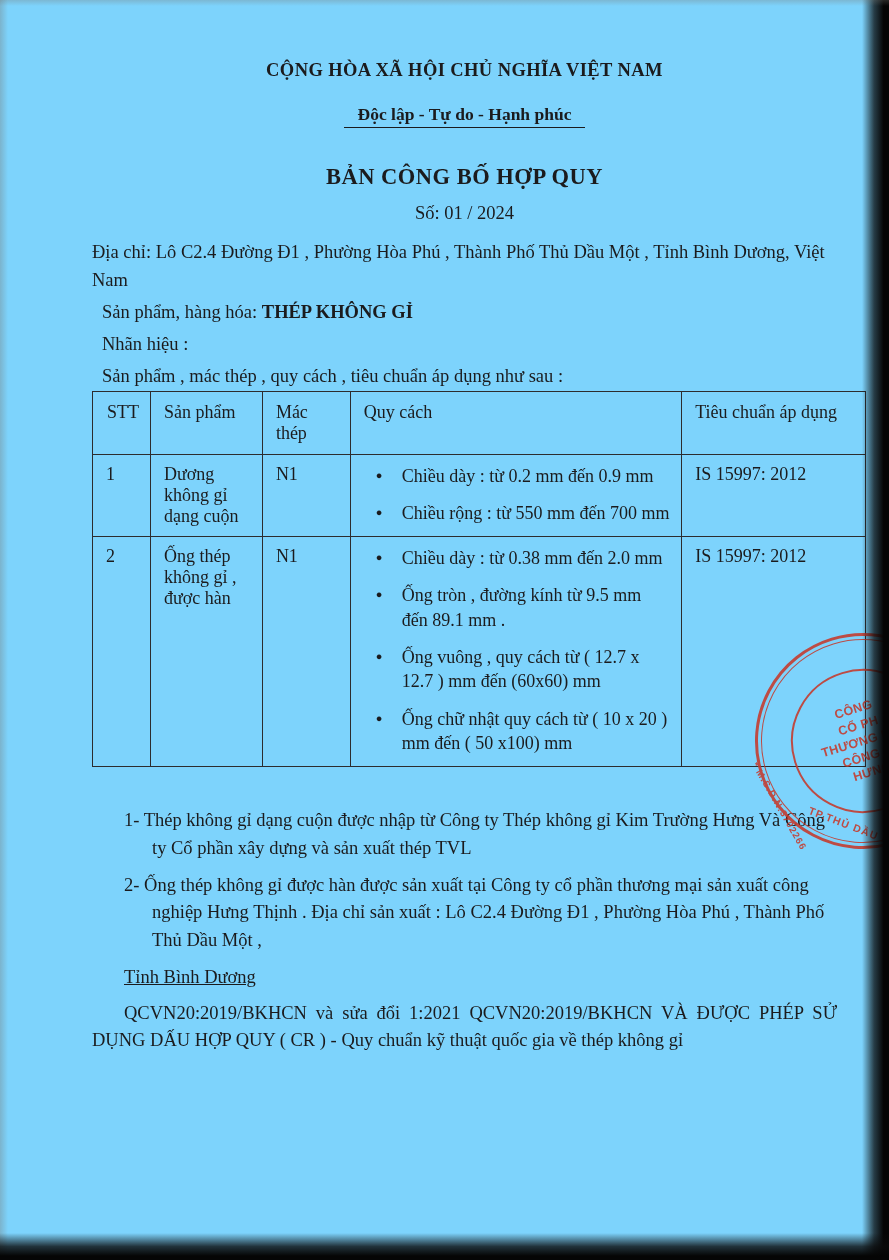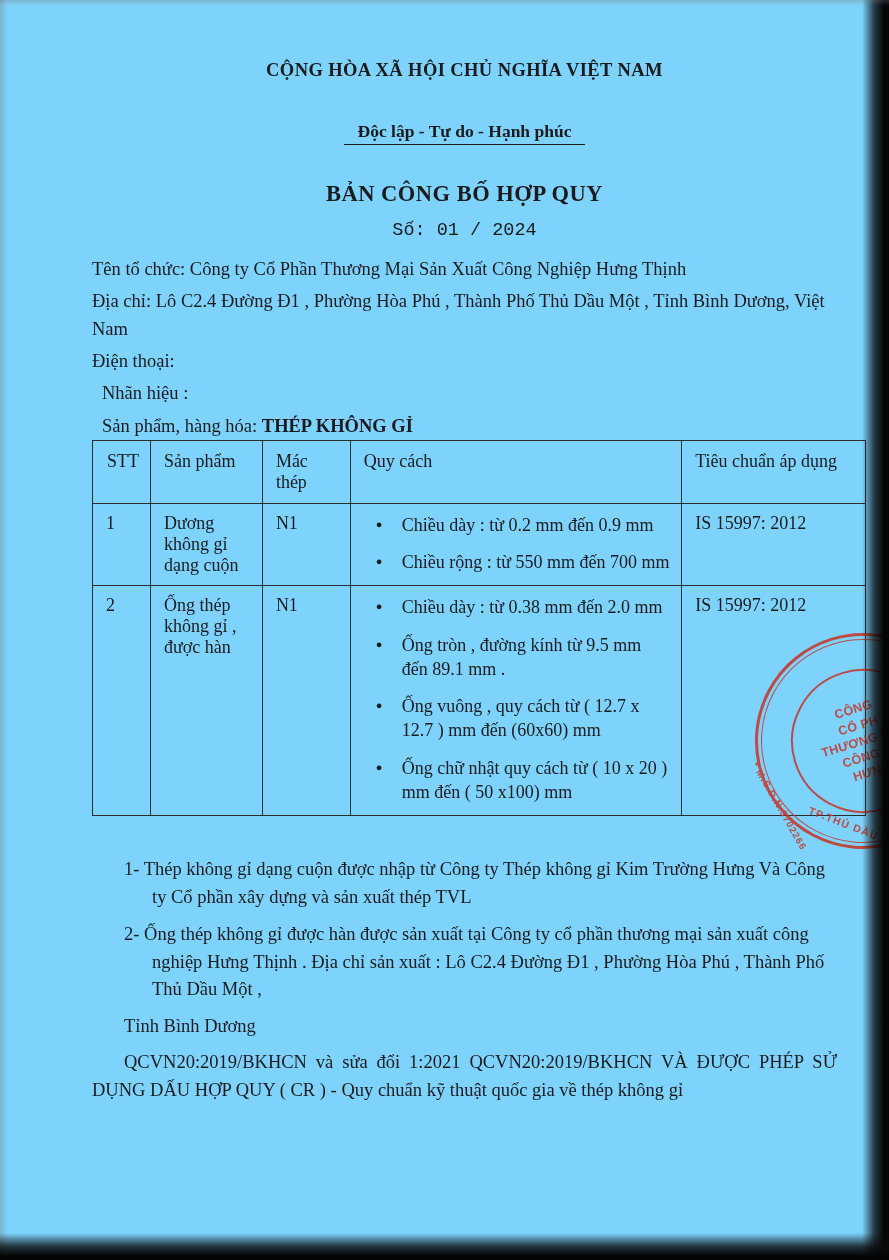--- a/index.html
+++ b/index.html
@@ -48,37 +48,36 @@
   .nat-header { text-align: center; }
   .nat-line1 {
     font-weight: bold;
     font-size: 18.5px;
     letter-spacing: .4px;
   }
   .nat-line2 {
     display: inline-block;
     font-weight: bold;
     font-size: 17.5px;
-    margin-top: 22px;
+    margin-top: 5px;
     padding: 0 14px 2px 14px;
     border-bottom: 1.6px solid #1b1b1d;
   }
 
   .doc-title {
     text-align: center;
     font-weight: bold;
     font-size: 22.5px;
     letter-spacing: .5px;
     margin-top: 36px;
   }
   .doc-number {
     text-align: center;
     font-size: 18.5px;
     margin-top: 13px;
-    font-family: Liberation Mono, monospace;
   }
 
   .info { margin-top: 14px; font-size: 18.5px; line-height: 1.52; }
   .info p { margin-top: 4px; }
   .info .indent { padding-left: 10px; }
   .bold { font-weight: bold; }
 
   table.spec {
     width: 774px;
     border-collapse: collapse;
@@ -112,21 +111,21 @@
     left: 0; top: 4px;
     font-size: 11px;
   }
 
   .notes { margin-top: 40px; font-size: 18.5px; line-height: 1.5; }
   .notes p { margin-top: 9px; }
   .note-hang {
     padding-left: 60px;
     text-indent: -28px;
   }
-  .note-plain { padding-left: 32px; }
+  .note-plain { padding-left: 32px; text-decoration: underline; }
   .note-justify {
     text-align: justify;
     text-indent: 32px;
     margin-top: 8px !important;
   }
 
   
   .stamp {
     position: absolute;
     top: 633px;
@@ -195,25 +194,24 @@
 
     <div class="nat-header">
       <div class="nat-line1">CỘNG HÒA XÃ HỘI CHỦ NGHĨA VIỆT NAM</div><br>
       <span class="nat-line2">Độc lập - Tự do - Hạnh phúc</span>
     </div>
 
     <div class="doc-title">BẢN CÔNG BỐ HỢP QUY</div>
     <div class="doc-number">Số: 01 / 2024</div>
 
     <div class="info">
-      <p>Tên tổ chức: Công ty Cổ Phần Thương Mại Sản Xuất Công Nghiệp Hưng Thịnh</p>
       <p>Địa chỉ: Lô C2.4 Đường Đ1 , Phường Hòa Phú , Thành Phố Thủ Dầu Một , Tỉnh Bình Dương, Việt Nam</p>
-      <p>Điện thoại:</p>
+      <p class="indent"><span>Sản phẩm, hàng hóa: </span><span class="bold">THÉP KHÔNG GỈ</span></p>
       <p class="indent">Nhãn hiệu :</p>
-      <p class="indent"><span>Sản phẩm, hàng hóa: </span><span class="bold">THÉP KHÔNG GỈ</span></p>
+      <p class="indent">Sản phẩm , mác thép , quy cách , tiêu chuẩn áp dụng như sau :</p>
     </div>
 
     <table class="spec">
       <thead>
         <tr>
           <th class="col-stt">STT</th>
           <th class="col-sp">Sản phẩm</th>
           <th class="col-mt">Mác thép</th>
           <th class="col-qc">Quy cách</th>
           <th class="col-tc">Tiêu chuẩn áp dụng</th>

